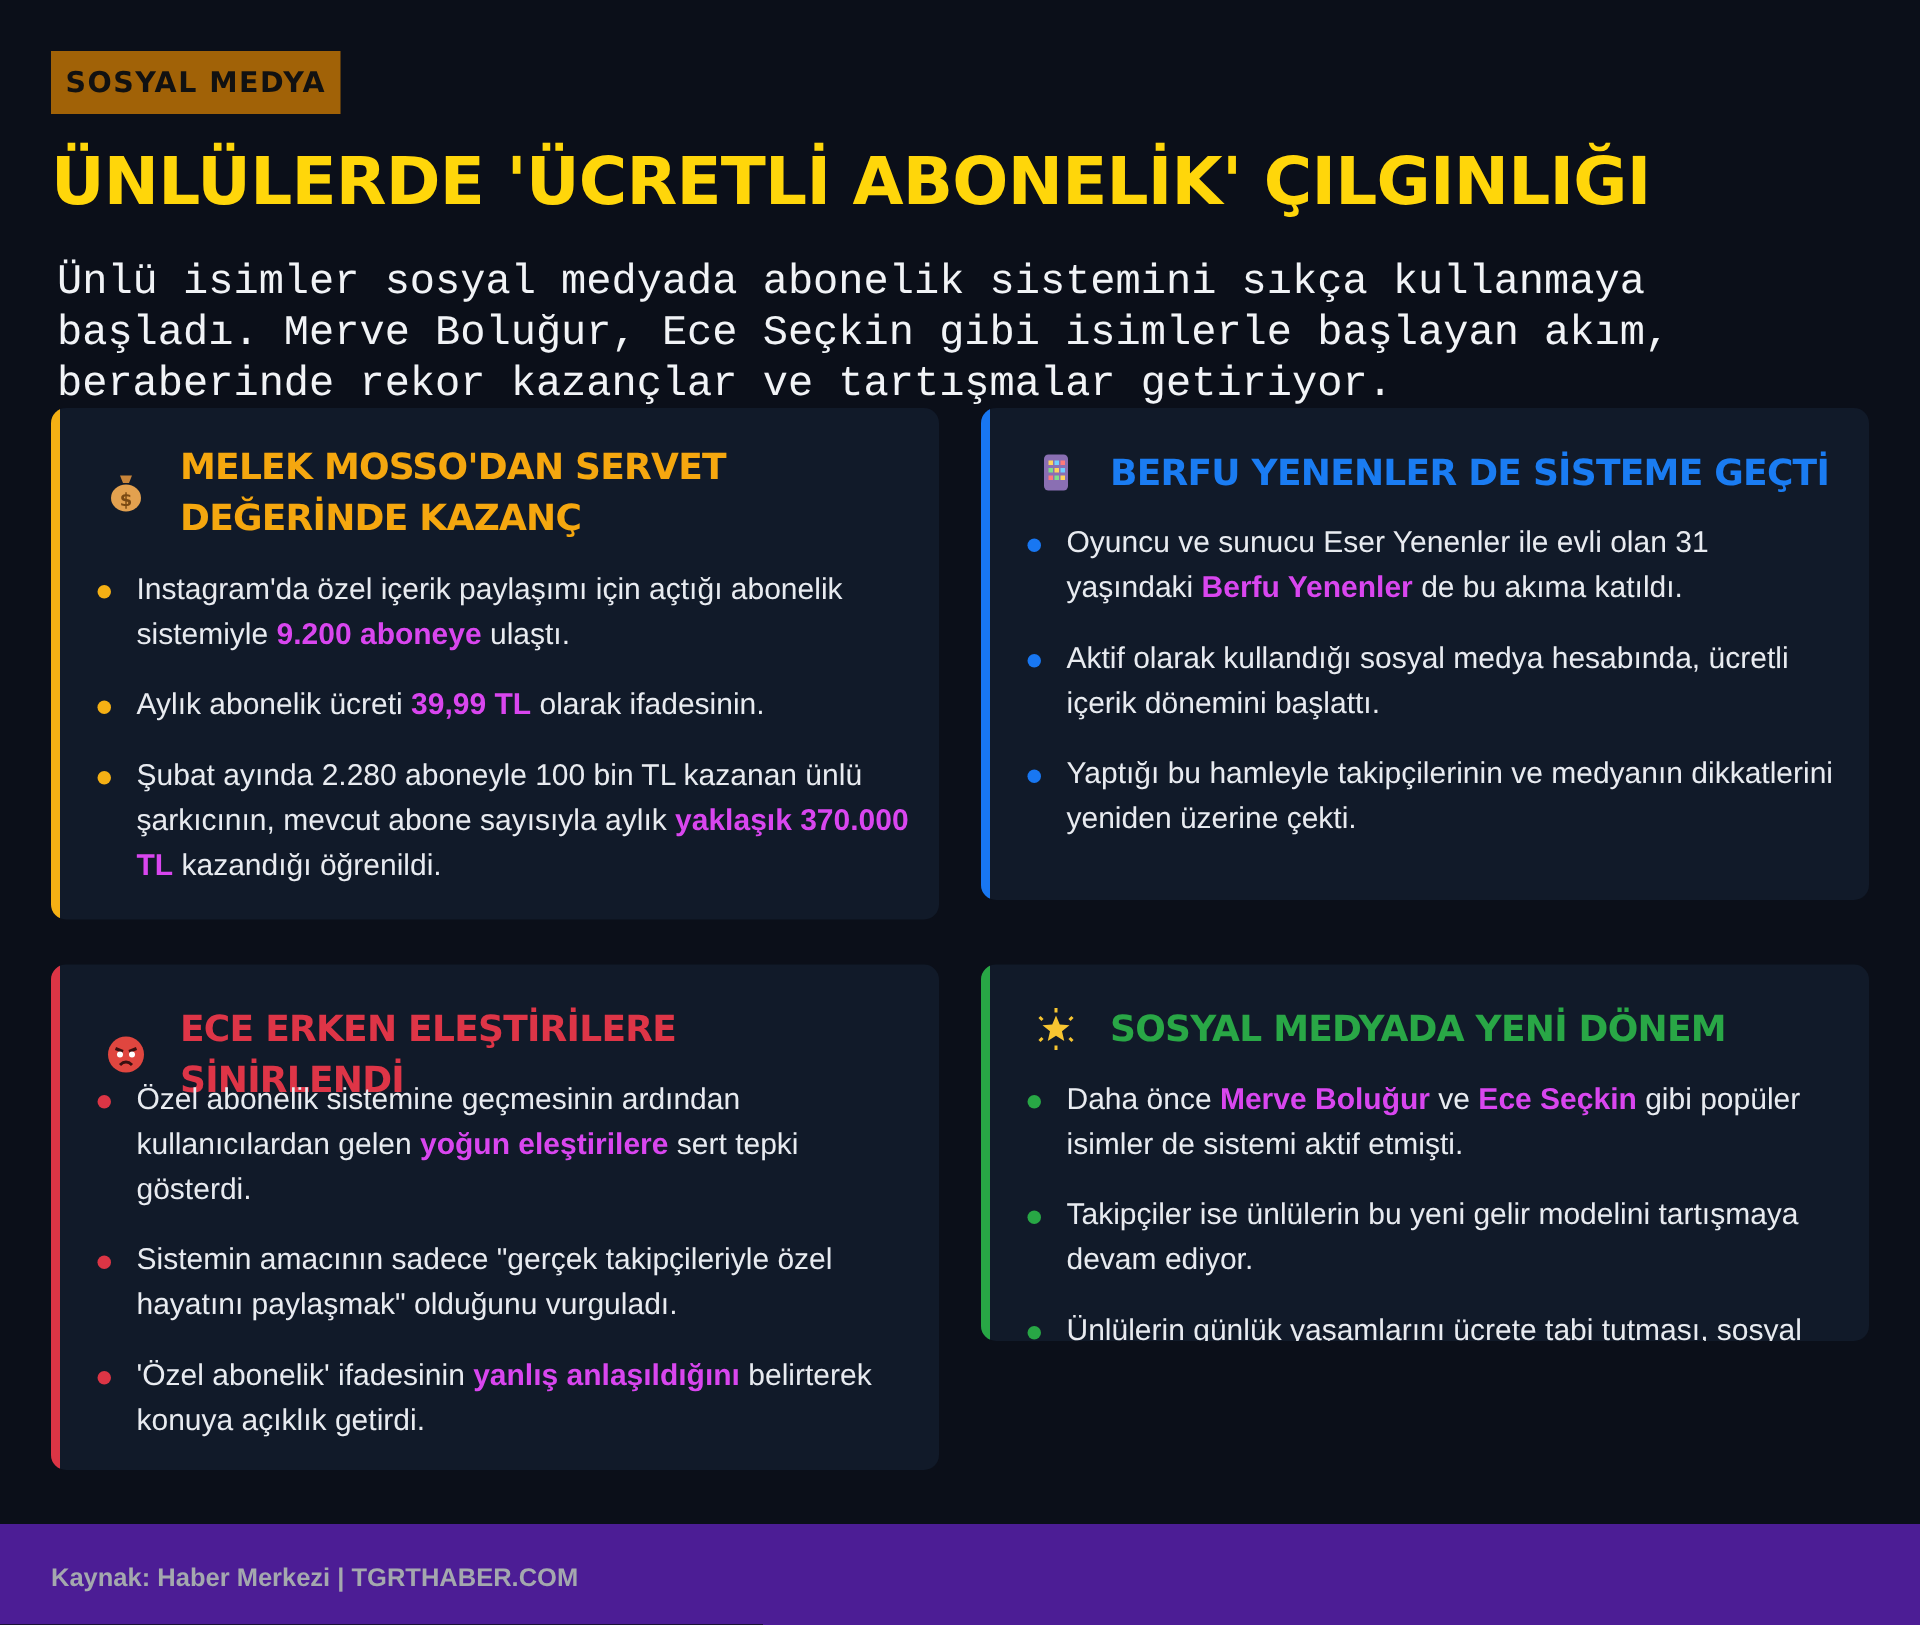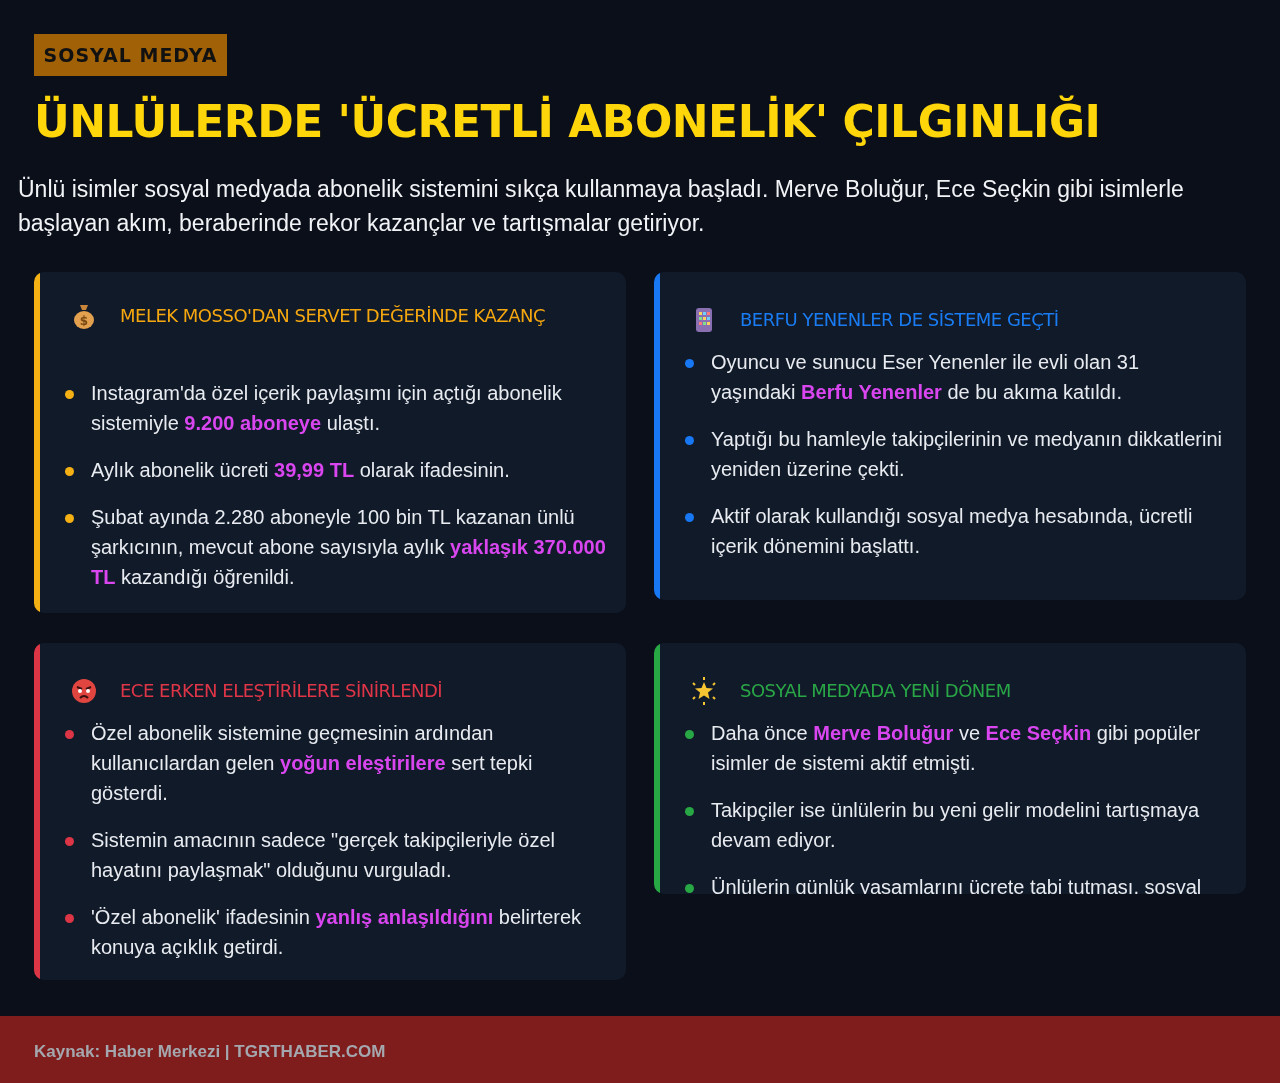--- a/index.html
+++ b/index.html
@@ -11,34 +11,34 @@
     background: #a16207; color: #111; font-weight: 700; font-size: 19px;
     letter-spacing: 1px; display: flex; align-items: center; justify-content: center;
     font-family: "DejaVu Sans", sans-serif;
   }
   .title {
     position: absolute; left: 34px; top: 96px; font-size: 44px; font-weight: 700;
     color: #ffd60a; font-family: "DejaVu Sans", sans-serif; letter-spacing: -0.5px;
     white-space: nowrap;
   }
   .lead {
-    position: absolute; left: 18px; top: 172px; width: 1200px; font-size: 23px;
-    line-height: 34px; color: #f1f3f6;
+    position: absolute; left: 38px; top: 172px; width: 1200px; font-size: 28px;
+    line-height: 34px; color: #f1f3f6; font-family: Liberation Mono, monospace;
   }
 
   .card {
     position: absolute; width: 592px; background: #111a29;
     border-radius: 10px; overflow: hidden;
   }
   .card .bar { position: absolute; left: 0; top: 0; bottom: 0; width: 6px; border-radius: 10px 0 0 10px; }
   .card-head { position: absolute; left: 36px; top: 26px; right: 20px; display: flex; align-items: center; }
   .card-icon { width: 28px; height: 28px; margin-right: 22px; flex: none; display: flex; align-items: center; justify-content: center; }
   .card-title {
-    font-family: "DejaVu Sans", sans-serif; font-weight: 400; font-size: 18px;
-    line-height: 44px; letter-spacing: -0.5px;
+    font-family: "DejaVu Sans", sans-serif; font-weight: 700; font-size: 24px;
+    line-height: 34px; letter-spacing: -0.5px;
   }
   .items { position: absolute; left: 36px; right: 20px; list-style: none; }
   .items li { position: relative; padding-left: 21px; font-size: 20px; line-height: 30px; margin-bottom: 17px; color: #e8ebf0; }
   .items li::before {
     content: ""; position: absolute; left: -5px; top: 12px; width: 9px; height: 9px; border-radius: 50%;
     background: var(--dot);
   }
   .items b { font-weight: 700; color: #d946ef; }
 
   .c1 { left: 34px; top: 272px; height: 341px; --dot: #f5b014; }
@@ -53,21 +53,21 @@
 
   .c3 { left: 34px; top: 643px; height: 337px; --dot: #dc3545; }
   .c3 .bar { background: #dc3545; }
   .c3 .card-title { color: #de3547; }
 
   .c4 { left: 654px; top: 643px; height: 251px; --dot: #28a745; }
   .c4 .bar { background: #28a745; }
   .c4 .card-title { color: #29a746; }
 
   .footer {
-    position: absolute; left: 0; top: 1016px; width: 1280px; height: 67px; background: #7f1d1d;
+    position: absolute; left: 0; top: 1016px; width: 1280px; height: 67px; background: #4c1d95;
   }
   .footer span {
     position: absolute; left: 34px; top: 26px; font-size: 17px; font-weight: 700; color: #a4a8ae;
   }
 </style>
 </head>
 <body>
 
 <div class="badge">SOSYAL MEDYA</div>
 <h1 class="title">ÜNLÜLERDE 'ÜCRETLİ ABONELİK' ÇILGINLIĞI</h1>
@@ -108,22 +108,22 @@
             <rect x="4" y="15" width="3" height="3" fill="#ff7a7a"></rect>
             <rect x="8" y="15" width="3" height="3" fill="#7ee08a"></rect>
             <rect x="12" y="15" width="3" height="3"></rect>
           </g>
         </svg>
     </span>
     <h2 class="card-title">BERFU YENENLER DE SİSTEME GEÇTİ</h2>
   </div>
   <ul class="items" style="top:75px;">
     <li><span>Oyuncu ve sunucu Eser Yenenler ile evli olan 31 yaşındaki </span><b>Berfu Yenenler</b><span> de bu akıma katıldı.</span></li>
+    <li><span>Aktif olarak kullandığı sosyal medya hesabında, ücretli içerik dönemini başlattı.</span></li>
     <li><span>Yaptığı bu hamleyle takipçilerinin ve medyanın dikkatlerini yeniden üzerine çekti.</span></li>
-    <li><span>Aktif olarak kullandığı sosyal medya hesabında, ücretli içerik dönemini başlattı.</span></li>
   </ul>
 </section>
 
 <section class="card c3">
   <div class="bar"></div>
   <div class="card-head">
     <span class="card-icon">
       <svg width="26" height="26" viewBox="0 0 26 26">
           <circle cx="13" cy="13" r="12" fill="#e0463f"></circle>
           <path d="M6 9 L11 11 M20 9 L15 11" stroke="#3a1010" stroke-width="2"></path>

